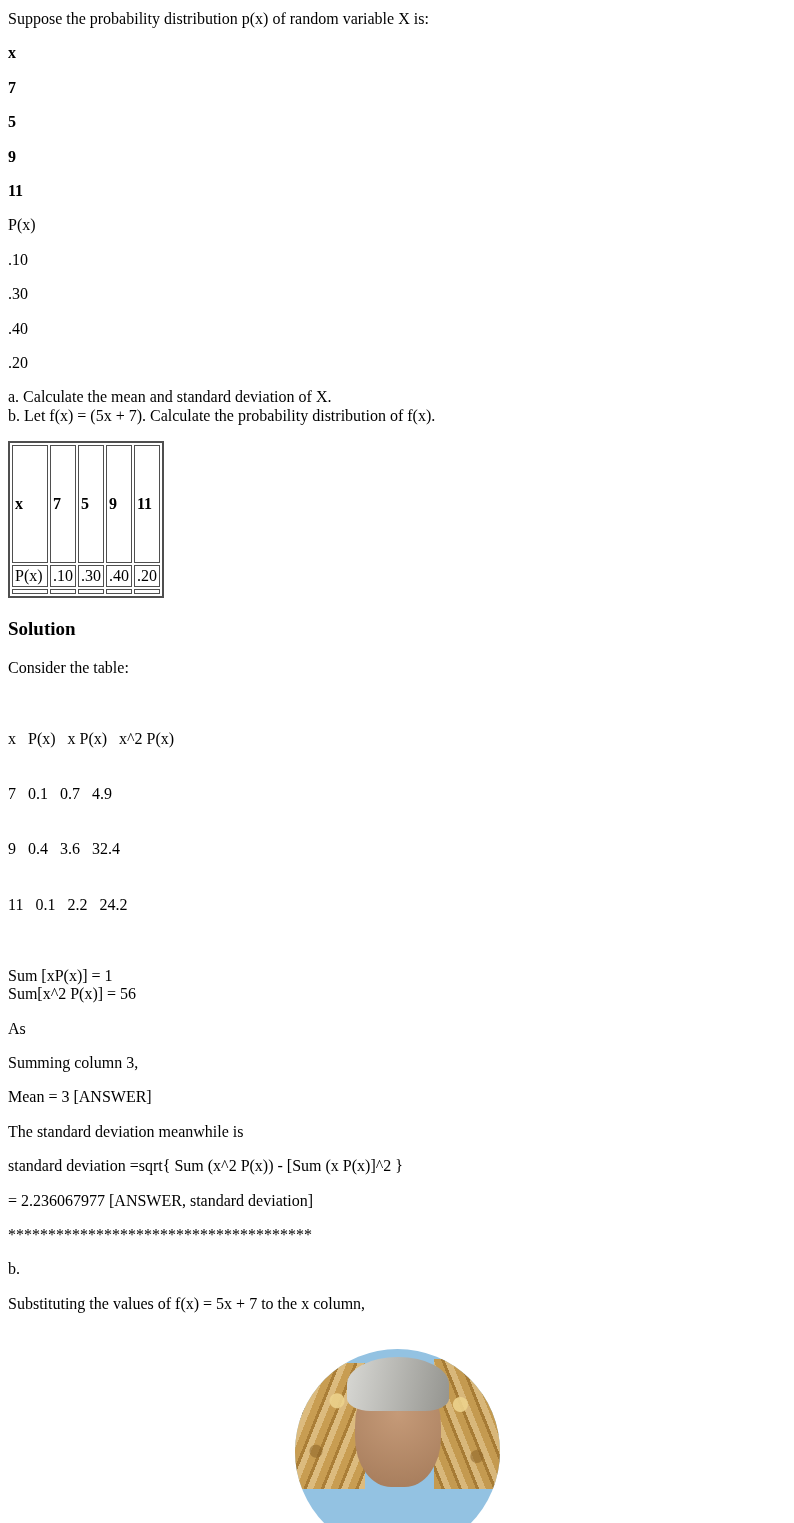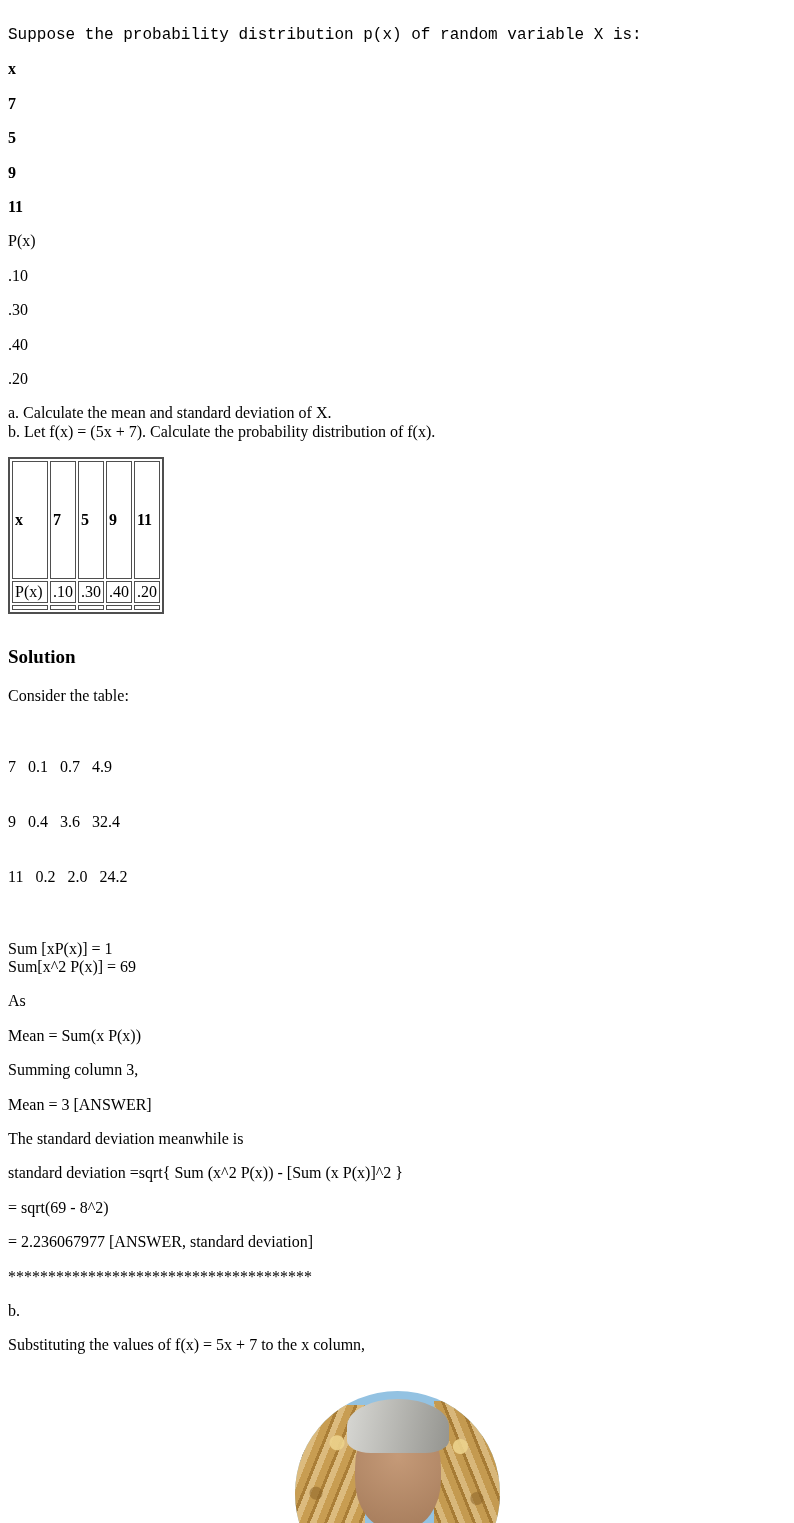--- a/index.html
+++ b/index.html
@@ -4,34 +4,34 @@
 <style>
   html, body { margin:0; padding:0; background:#ffffff; }
   .page {
     width:794px; min-height:1523px; margin:0 auto; box-sizing:border-box;
     background:#fff; color:#000;
     font-family:"Liberation Serif","DejaVu Serif",serif;
     font-size:16px; line-height:1.15;
     padding:2px 8px 8px;
   }
   p { margin:16px 0; }
-  p.first { margin-top:24px;font-family:Liberation Mono, monospace; }
+  p.first { margin-top:8px; }
   .bold { font-weight:bold; }
   .line { display:block; }
   .pre { white-space:pre-wrap; }
 
   
   table.dist { border-collapse:separate; border-spacing:2px; border:2px solid #4f4f4f; margin:16px 0 18px; }
   table.dist td { border:1px solid #4f4f4f; padding:0 2px; line-height:20px; font-size:16px; background:#fff; }
   table.dist tr.head td { font-weight:bold; }
   table.dist td.c1 { min-width:30px; }
   table.dist td.cv { min-width:19px; }
   table.dist tr.empty td { height:3px; padding:0; }
 
-  h3.solution-h { font-size:19px; font-weight:bold; margin:32px 0 19px; }
+  h3.solution-h { font-size:19px; font-weight:bold; margin:20px 0 19px; }
 
   
   .photo-wrap { text-align:center; margin:36px 0 48px; }
   .photo {
     position:relative; display:inline-block; width:205px; height:205px;
     border-radius:50%; overflow:hidden; background:#93c2e2; vertical-align:top;
   }
   .photo div { position:absolute; }
   .wall-l {
     left:0; top:14px; width:70px; height:126px;
@@ -98,37 +98,36 @@
           <td></td>
     </tr>
   </tbody>
     </table>
 
   <h3 class="solution-h">Solution</h3>
 
   <p>Consider the table:</p>
 
   <p class="pre">
+    <span class="line">x   P(x)   x P(x)   x^2 P(x)</span>
     <span class="line">7   0.1   0.7   4.9</span>
     <span class="line">9   0.4   3.6   32.4</span>
-    <span class="line">11   0.2   2.0   24.2</span>
+    <span class="line">11   0.1   2.2   24.2</span>
   </p>
 
   <p>
     <span class="line">Sum [xP(x)] = 1</span>
-    <span class="line">Sum[x^2 P(x)] = 69</span>
+    <span class="line">Sum[x^2 P(x)] = 56</span>
   </p>
 
   <p>As</p>
-  <p>Mean = Sum(x P(x))</p>
   <p>Summing column 3,</p>
   <p>Mean = 3 [ANSWER]</p>
   <p>The standard deviation meanwhile is</p>
   <p>standard deviation =sqrt{ Sum (x^2 P(x)) - [Sum (x P(x)]^2 }</p>
-  <p>= sqrt(69 - 8^2)</p>
   <p>= 2.236067977 [ANSWER, standard deviation]</p>
   <p>**************************************</p>
   <p>b.</p>
   <p>Substituting the values of f(x) = 5x + 7 to the x column,</p>
 
   <div class="photo-wrap">
     <div class="photo">
       <div class="wall-l"></div>
       <div class="wall-r"></div>
       

